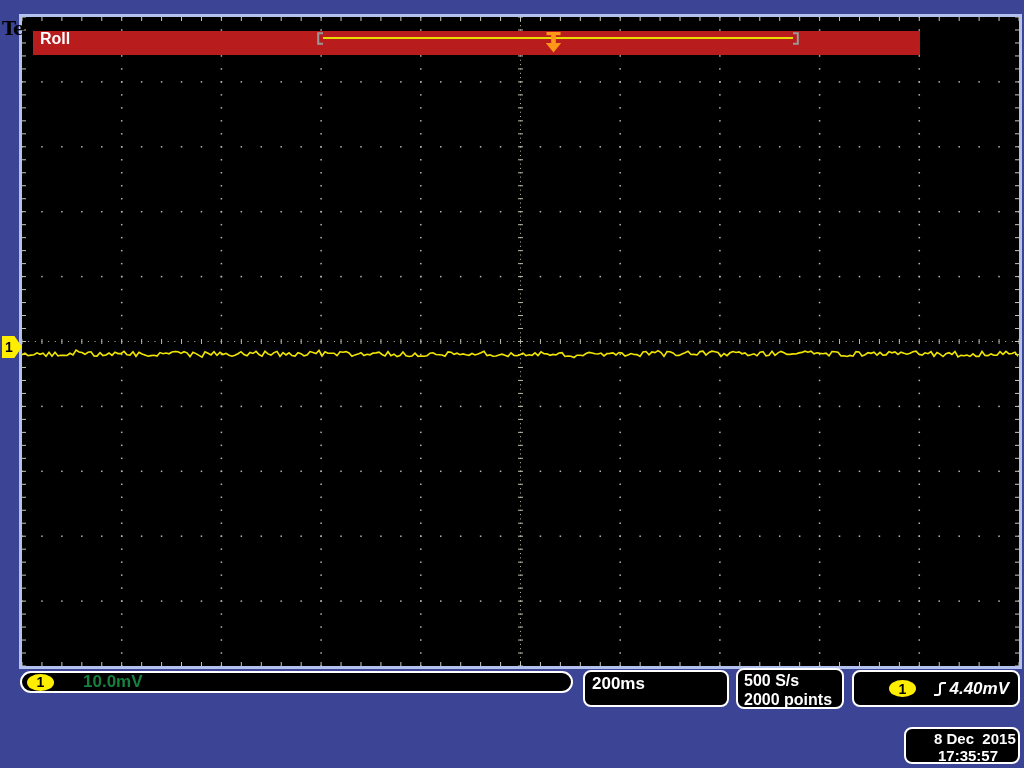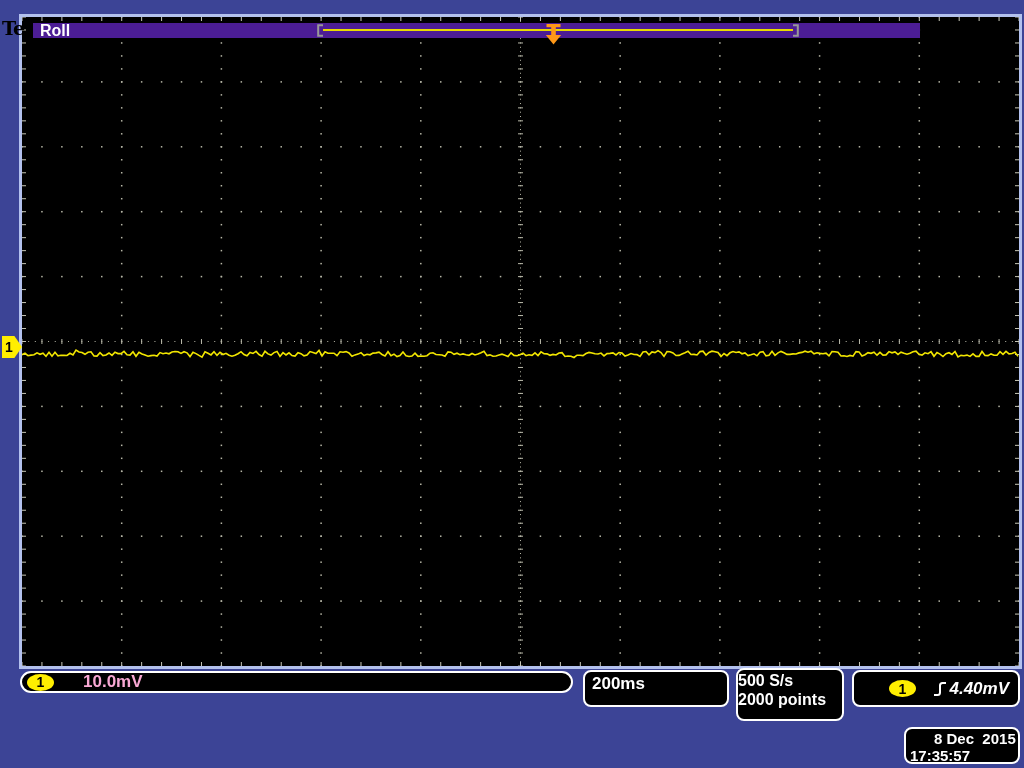--- a/index.html
+++ b/index.html
@@ -8,21 +8,21 @@
     background:#3c4496;
     font-family:"Liberation Sans",sans-serif;font-weight:bold;
     -webkit-font-smoothing:none;
   }
   
   .header{position:absolute;left:0;top:0;width:1024px;height:16px;z-index:3;margin-top:19px;}
   .tek-logo{
     position:absolute;left:2px;top:-2px;color:#000;
     font-family:"DejaVu Serif",serif;font-size:19px;font-weight:bold;letter-spacing:-1px;
   }
-  .header-black{position:absolute;left:33px;top:4px;width:887px;height:15px;background:#4c1d95;}
+  .header-black{position:absolute;left:33px;top:12px;width:887px;height:24px;background:#b91c1c;}
   .roll-label{position:absolute;left:7px;top:0;color:#fff;font-size:16px;line-height:15px;}
   .acq-bar{position:absolute;left:250px;top:0;width:530px;height:15px;}
   .record-line{position:absolute;left:40px;top:6px;width:470px;height:2px;background:#e8dc00;}
   .bracket{position:absolute;top:1px;width:8px;height:13px;}
   .bracket.left{left:33px;}
   .bracket.right{left:509px;}
   .t-marker{position:absolute;left:262px;top:1px;width:17px;height:21px;}
   
   .display{
     position:absolute;left:19px;top:14px;width:997px;height:649px;
@@ -40,30 +40,30 @@
     position:absolute;background:#000;border:2px solid #fff;border-radius:8px;
     color:#fff;font-size:17px;box-sizing:border-box;
   }
   .badge{
     background:#ffee00;color:#000;width:27px;height:17px;border-radius:50%;
     display:inline-flex;align-items:center;justify-content:center;
     font-size:14px;flex:none;
   }
   .ch1-box{left:20px;top:671px;width:553px;height:22px;border-radius:11px;
     display:flex;align-items:center;padding:0 5px;}
-  .ch1-scale{color:#f9a8d4;margin-left:29px;}
+  .ch1-scale{color:#15803d;margin-left:29px;}
   .tb-box{left:583px;top:670px;width:146px;height:37px;padding:2px 7px;}
-  .acq-box{left:736px;top:668px;width:108px;height:53px;padding:1px 0;font-size:16px;line-height:19px;}
+  .acq-box{left:736px;top:668px;width:108px;height:41px;padding:1px 6px;font-size:16px;line-height:19px;}
   .trig-box{left:852px;top:670px;width:168px;height:37px;display:flex;align-items:center;padding:0 9px;}
   .trig-box .badge{margin-left:26px;}
   .slope-icon{margin-left:17px;flex:none;}
   .trig-level{margin-left:auto;font-style:italic;}
   .date-box{left:904px;top:727px;width:116px;height:37px;font-size:15px;line-height:17px;padding:1px 0;}
   .date-line{white-space:pre;padding-left:28px;}
-  .time-line{white-space:pre;padding-left:4px;}
+  .time-line{white-space:pre;padding-left:12px;text-align:center;}
 </style>
 </head>
 <body>
 
 <div class="header">
   <span class="tek-logo">Tek</span>
   <div class="header-black">
     <span class="roll-label">Roll</span>
     <div class="acq-bar">
       <div class="record-line"></div>

